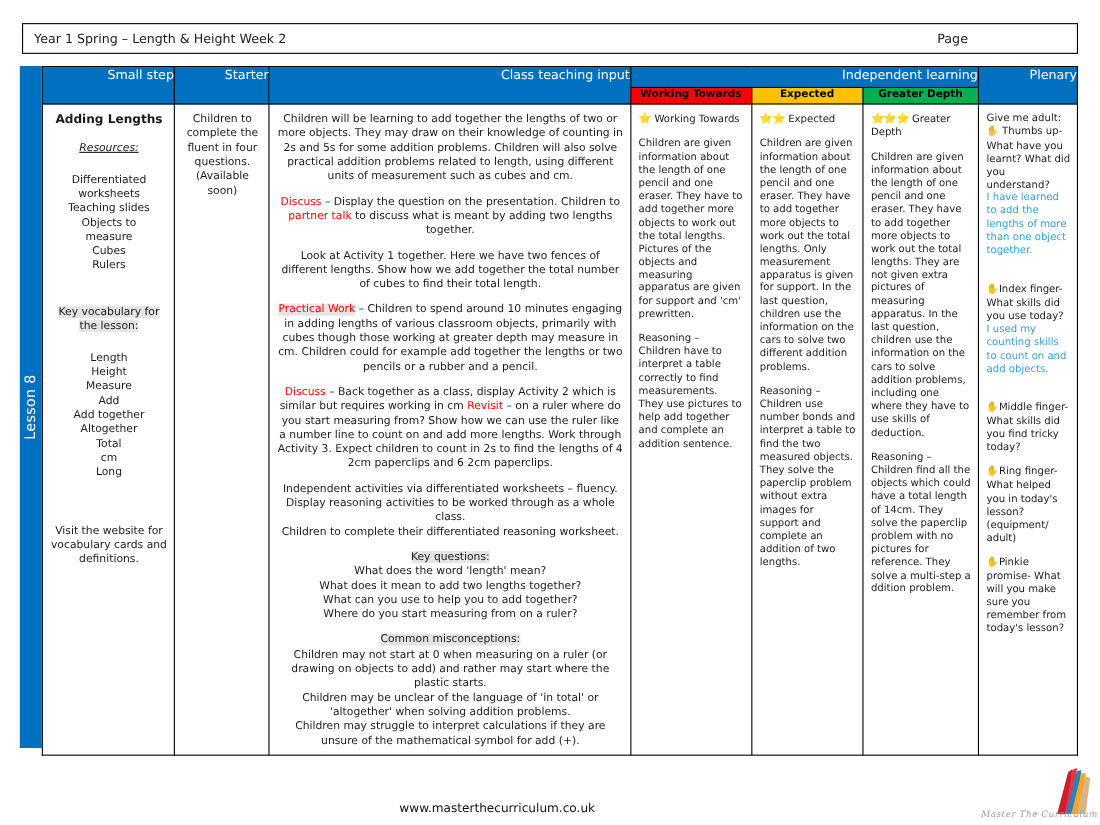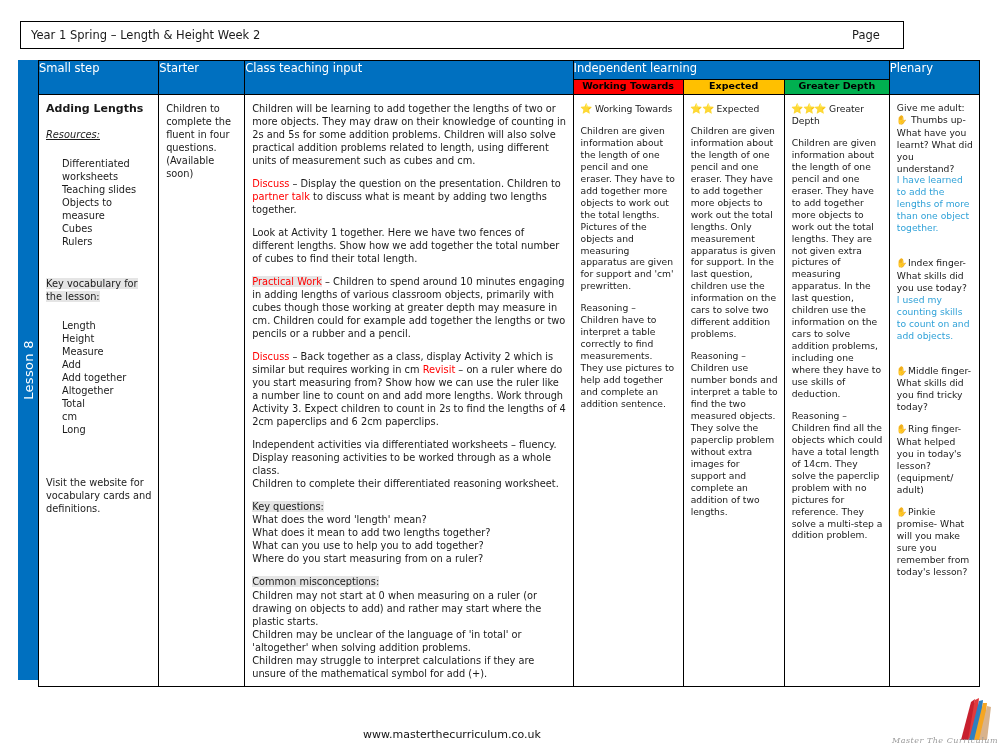--- a/index.html
+++ b/index.html
@@ -7,21 +7,21 @@
     width:1000px;height:750px;
     background:#ffffff;
     font-family:"DejaVu Sans","Liberation Sans",sans-serif;
     color:#1a1a1a;
     overflow:hidden;
   }
   .page{position:relative;width:1000px;height:750px;box-sizing:border-box;}
 
   
   .hdr{
-    position:absolute;left:20px;top:21px;width:884px;height:28px;
+    position:absolute;left:20px;top:21px;width:960px;height:28px;
     border:1.5px solid #000;box-sizing:border-box;background:#fff;
     display:flex;align-items:center;
   }
   .hdr-left{padding-left:10px;font-size:11.5px;white-space:nowrap;}
   .hdr-week{padding-left:40px;font-size:11.5px;white-space:nowrap;}
   .hdr-line{display:inline-block;}
   .hdr-page{position:absolute;left:700px;width:290px;text-align:center;font-size:11.5px;}
 
   
   .grid{
@@ -40,33 +40,33 @@
   }
   table.plan{
     border-collapse:collapse;table-layout:fixed;flex:1 1 auto;height:620px;
   }
   table.plan td,table.plan th{
     border:1.2px solid #000;vertical-align:top;box-sizing:border-box;
     padding:0;
   }
   th.bluehdr{
     background:#0070C0;color:#fff;font-weight:400;font-size:11.5px;
-    height:19px;text-align:left;padding:2px 0 3px;
+    height:19px;text-align:right;padding:2px 0 3px;
   }
   th.sub{
     font-weight:700;font-size:9.5px;height:15px;text-align:center;
     color:#000;padding:2px 0 3px;
   }
   th.sub.wt{background:#FF0000;}
   th.sub.ex{background:#FFC000;}
   th.sub.gd{background:#00B050;}
 
   .cell{padding:7px 6px 6px 7px;font-size:9.4px;line-height:1.28;}
   .cell.small{font-size:9.2px;line-height:1.30;}
-  .cell.mid{font-size:9.8px;line-height:1.33;}
+  .cell.mid{font-size:9.8px;line-height:1.33;text-align:center;}
 
   .c-small{width:120px;}
   .c-start{width:86px;}
   .c-teach{width:328px;}
   .c-wt{width:110px;}
   .c-ex{width:101px;}
   .c-gd{width:105px;}
   .c-plen{width:90px;}
 
   h1.step{font-size:11px;font-weight:700;margin:0 0 11px;}

